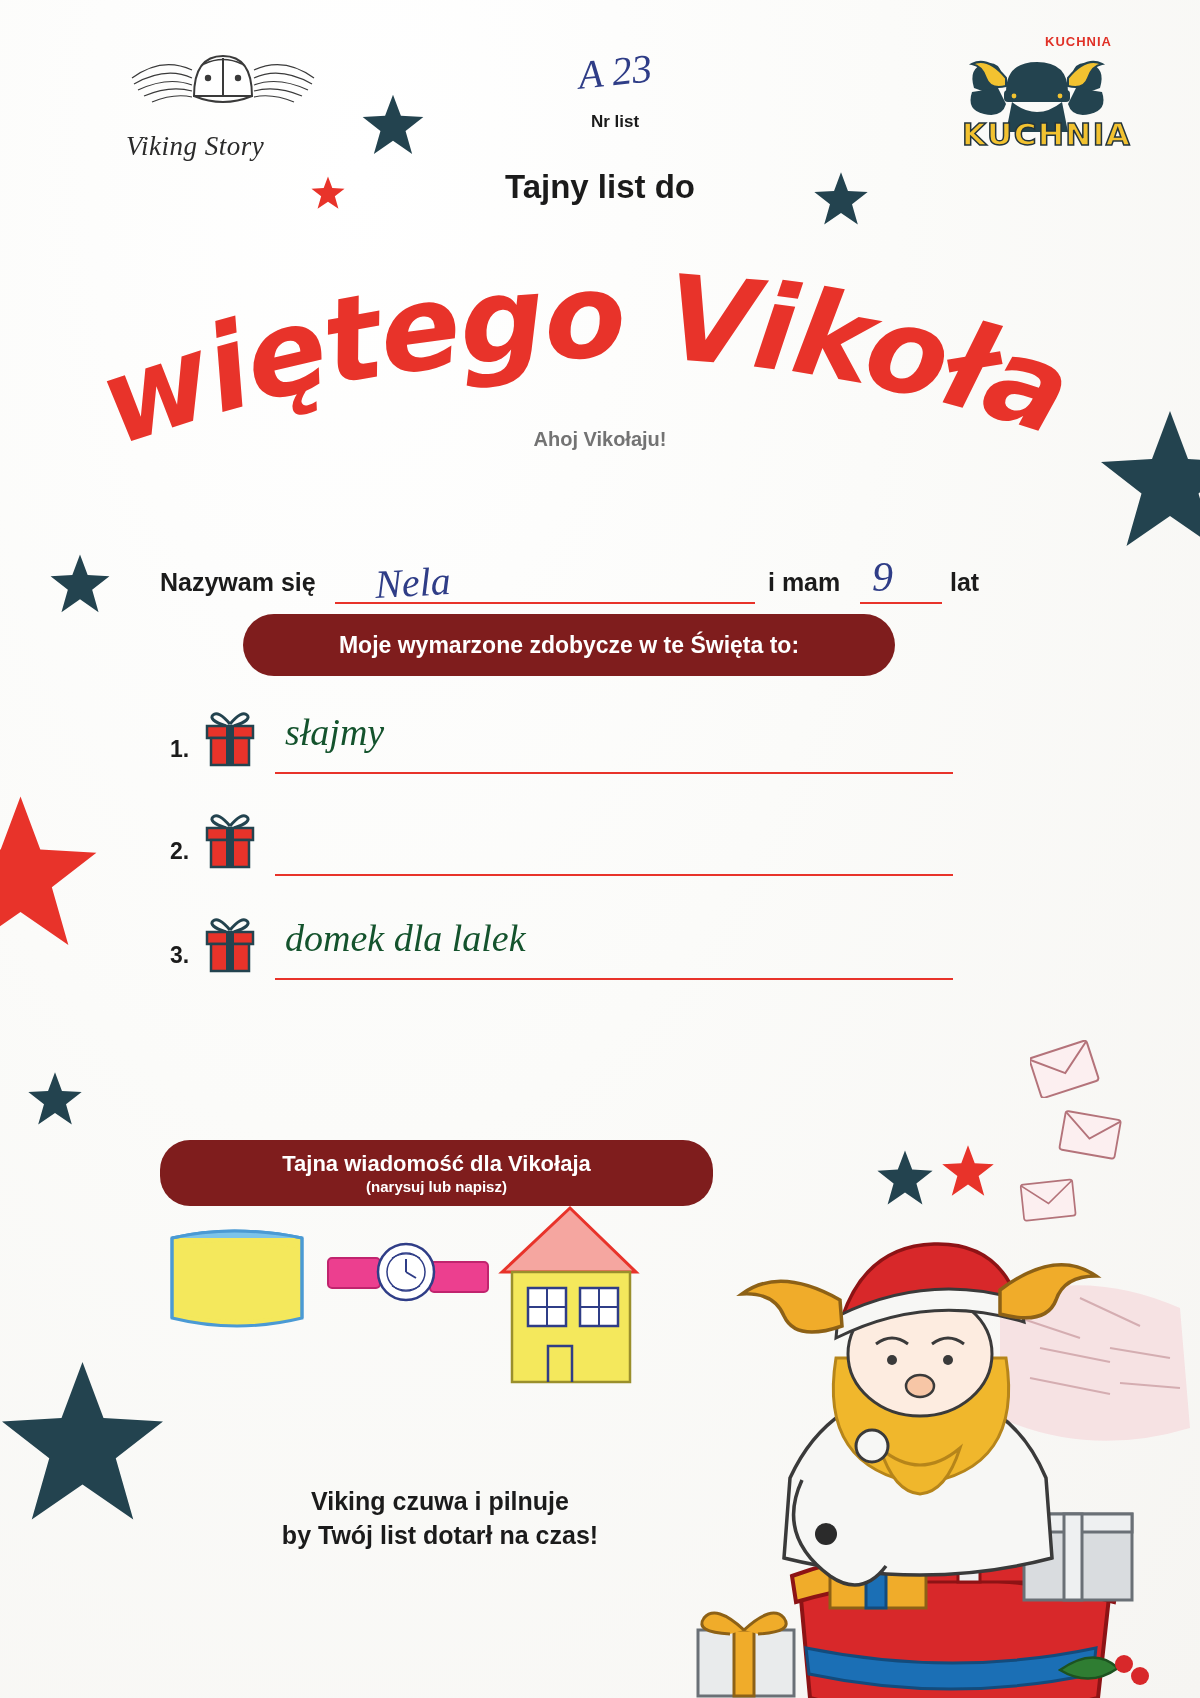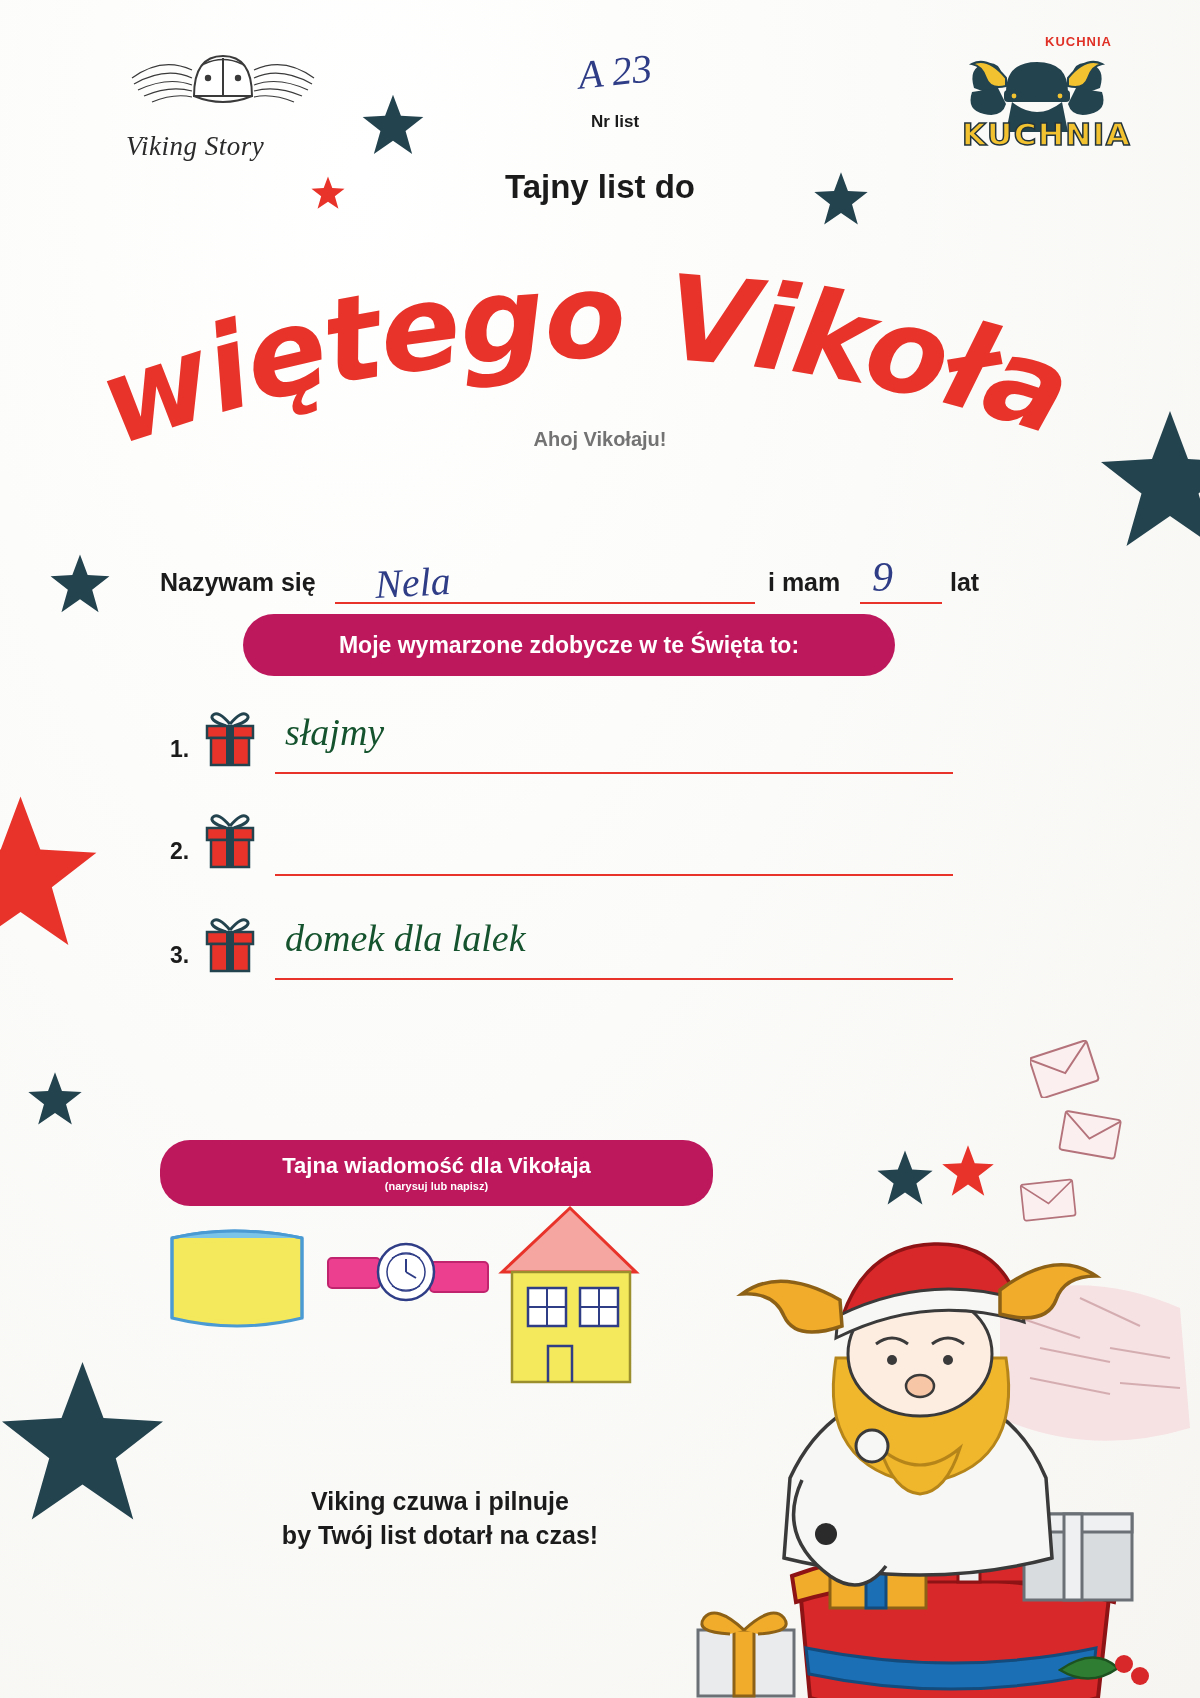--- a/index.html
+++ b/index.html
@@ -180,21 +180,21 @@
     font-family: "Liberation Serif", serif;
     font-style: italic;
     font-size: 42px;
     color: #2f3d87;
   }
   #label-lat { left: 790px; }
 
   
   .banner {
     position: absolute;
-    background: #be185d;
+    background: #7f1d1d;
     color: #ffffff;
     font-weight: bold;
     text-align: center;
     display: flex;
     flex-direction: column;
     justify-content: center;
     align-items: center;
   }
   #banner-wishes {
     left: 243px;
@@ -206,21 +206,21 @@
   }
   #banner-secret {
     left: 160px;
     top: 1140px;
     width: 553px;
     height: 66px;
     border-radius: 30px 30px 30px 30px;
     line-height: 1.15;
   }
   #banner-secret .b-title { font-size: 22px; }
-  #banner-secret .b-sub { font-size: 11px; margin-top: 2px; }
+  #banner-secret .b-sub { font-size: 15px; margin-top: 2px; }
 
   
   .wish-row {
     position: absolute;
     left: 170px;
     width: 800px;
     height: 92px;
   }
   .wish-num {
     position: absolute;

